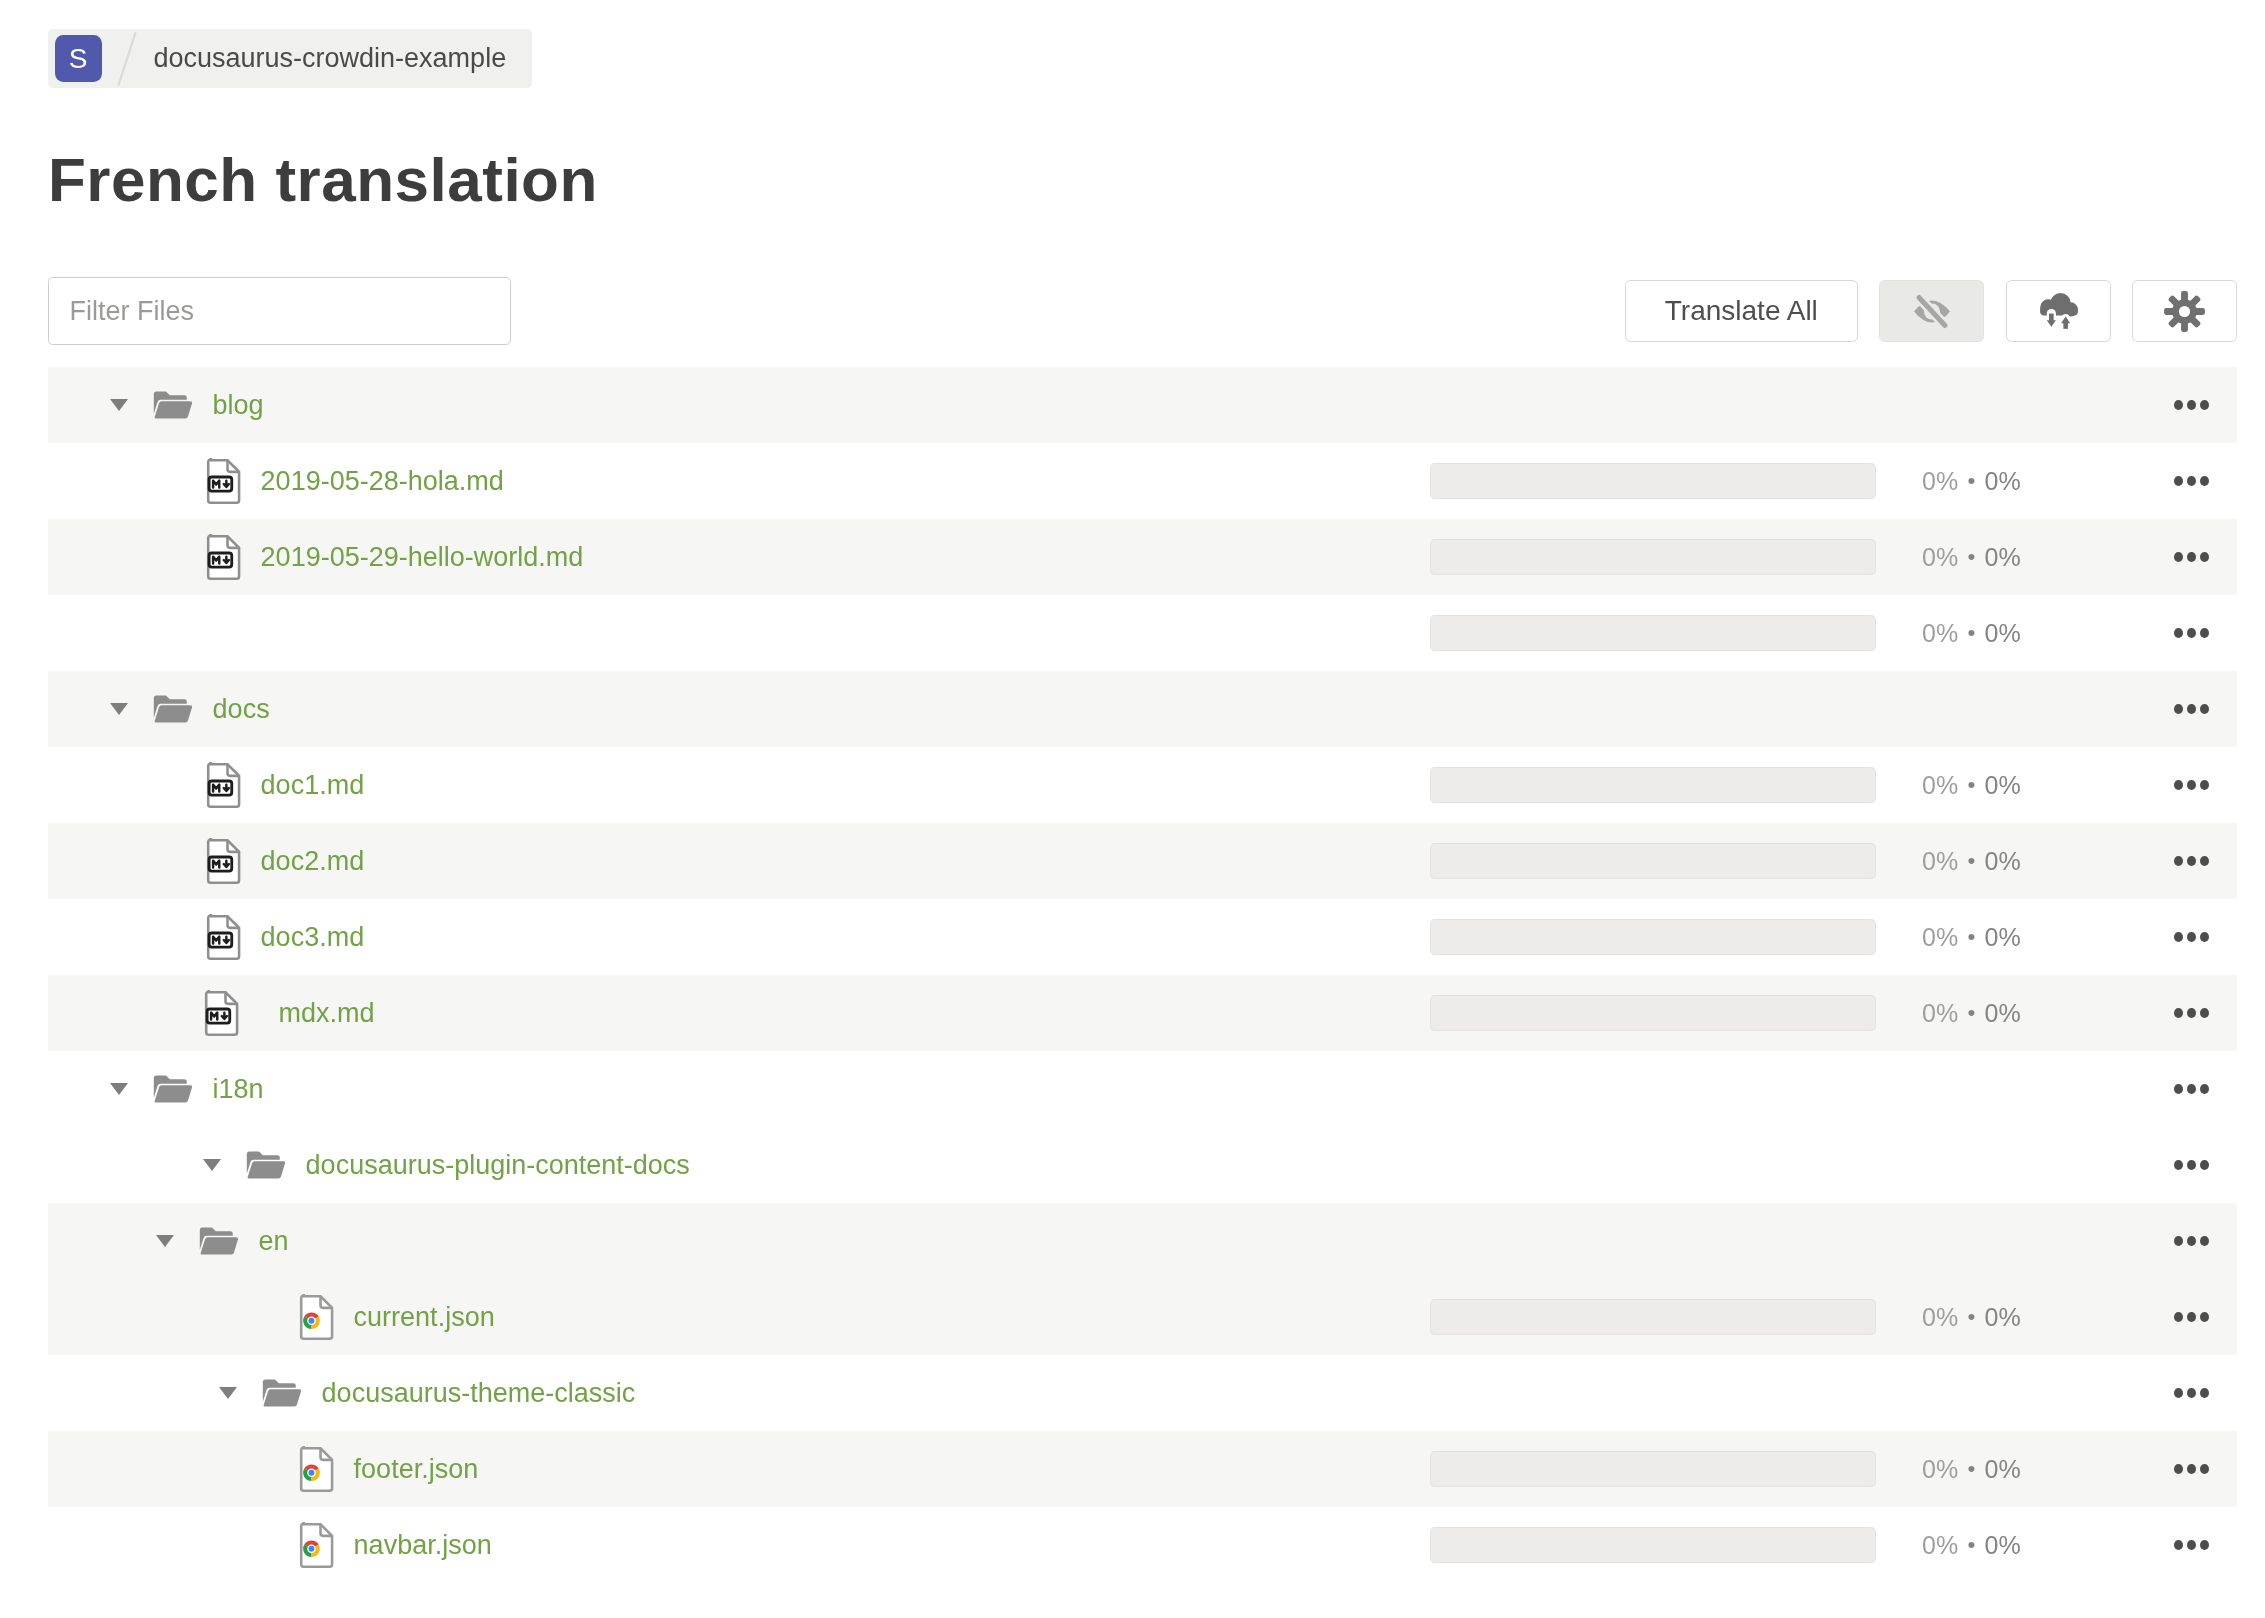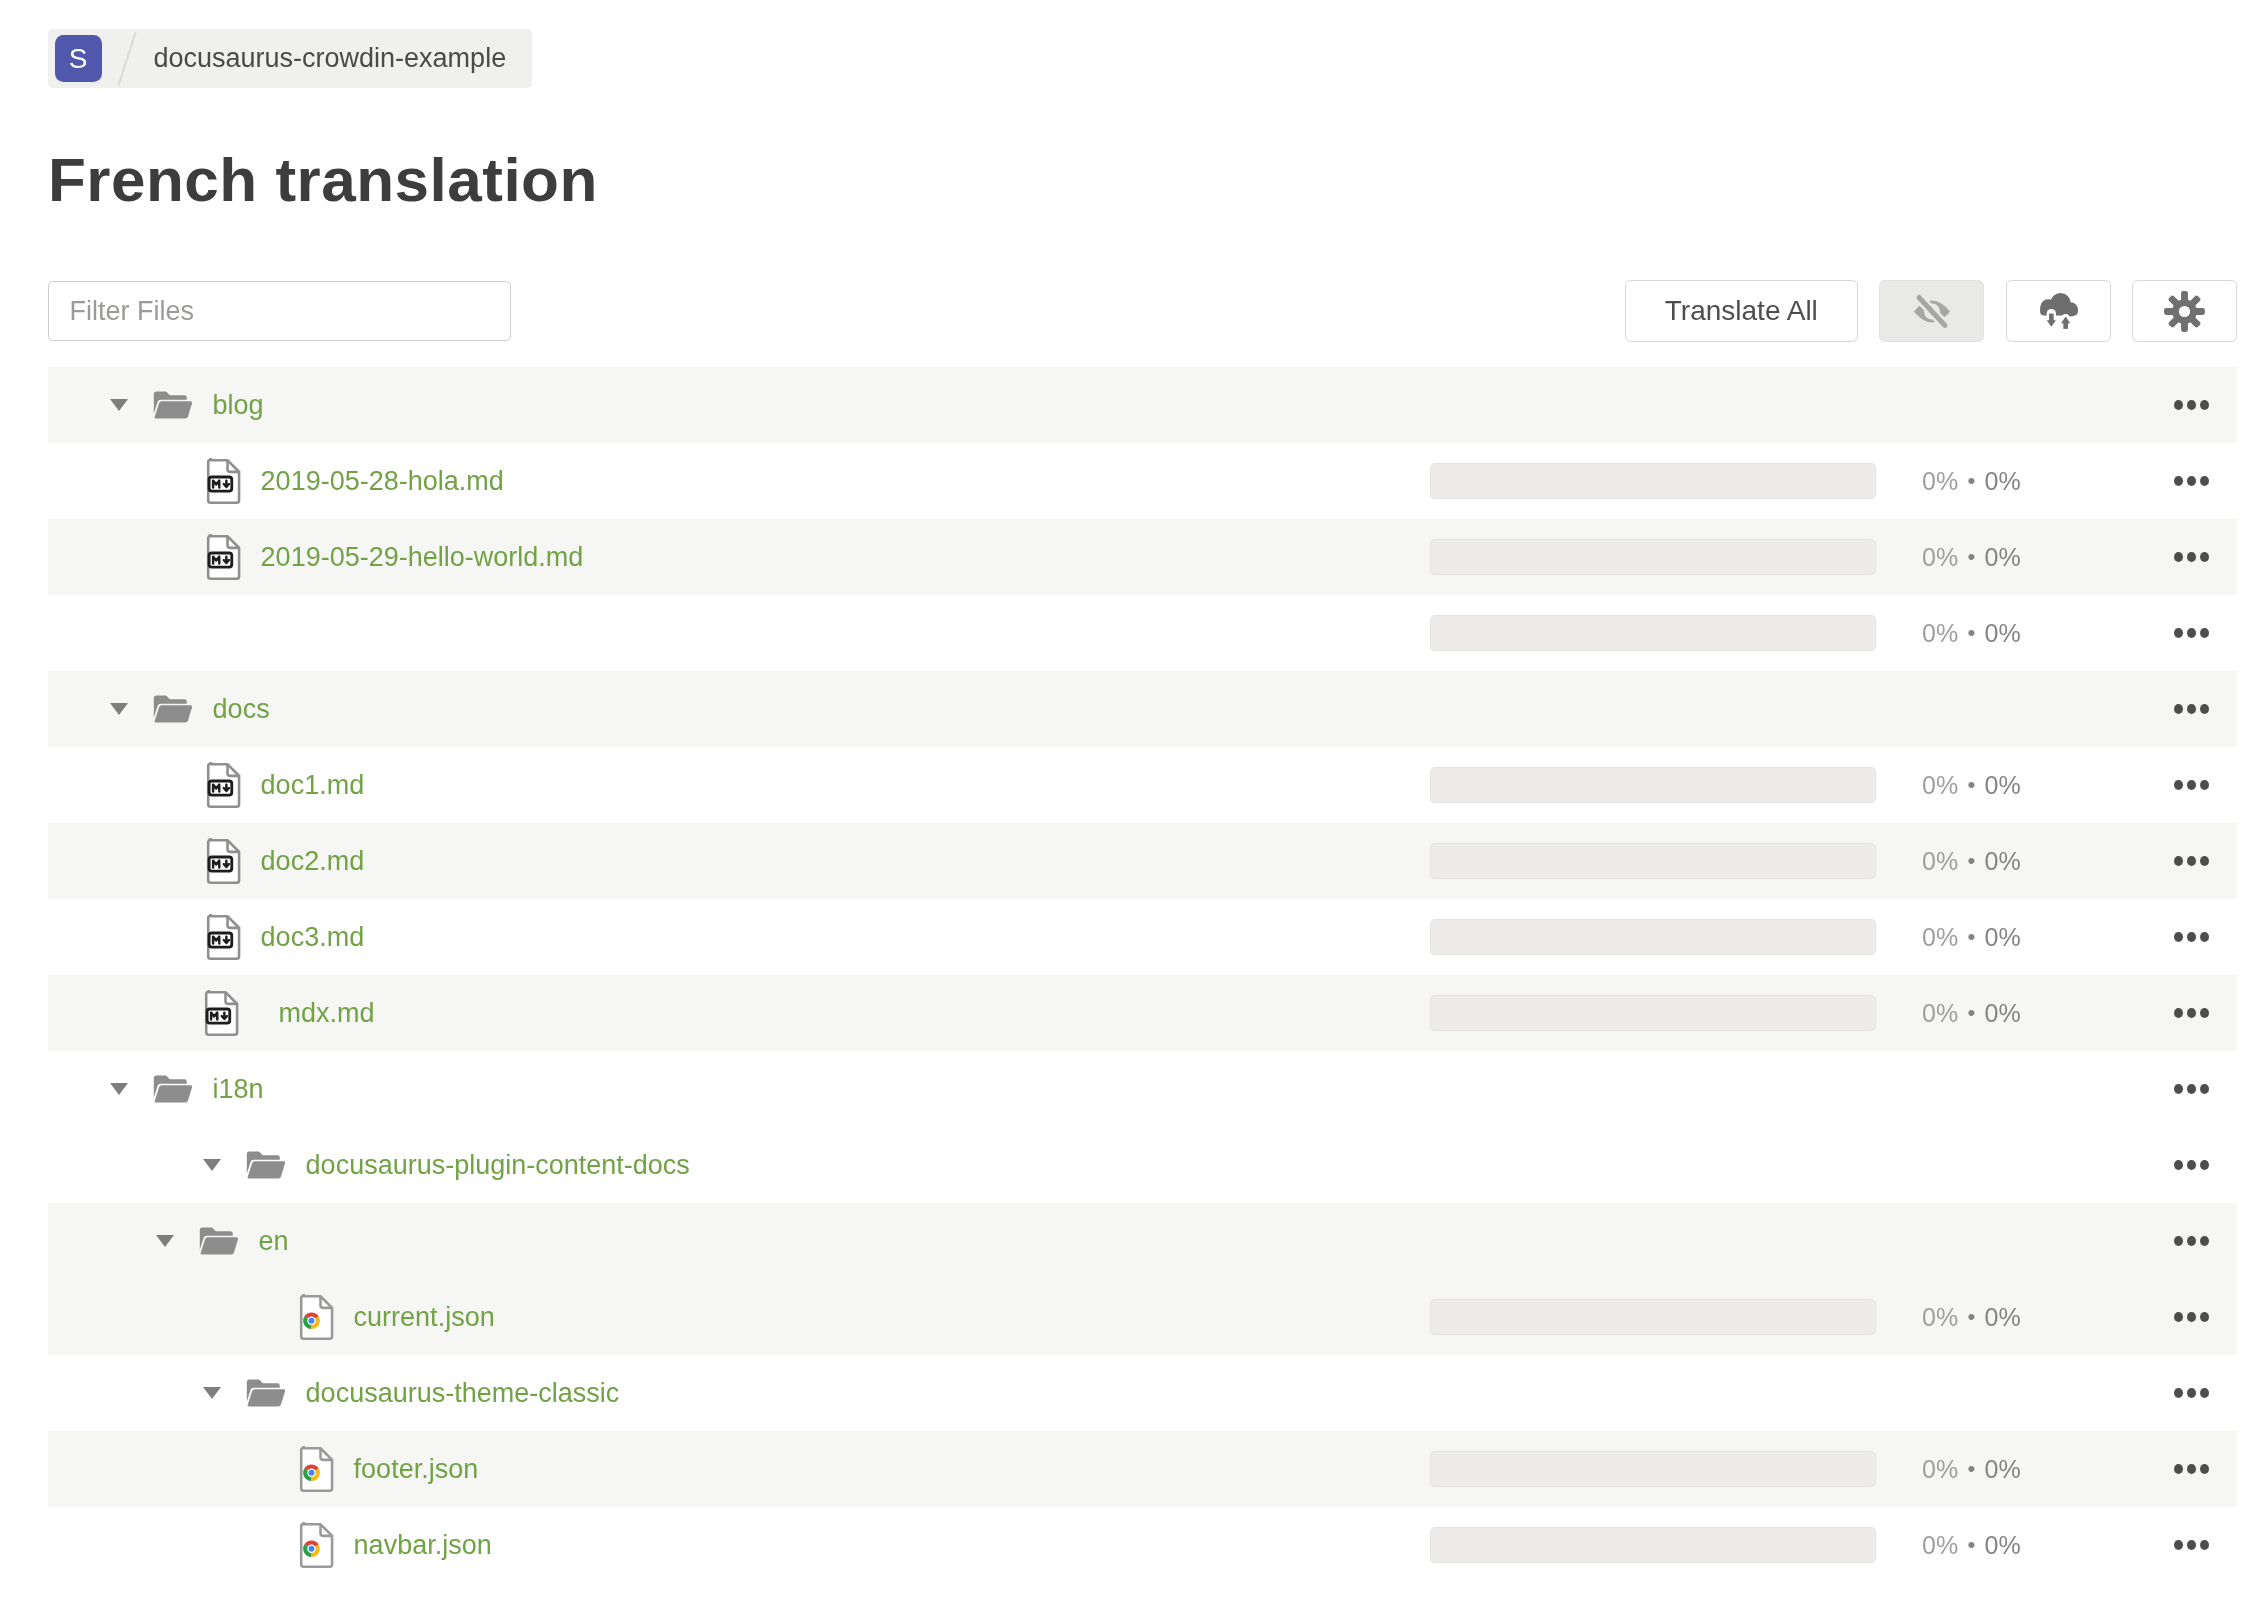--- a/index.html
+++ b/index.html
@@ -15,21 +15,21 @@
     margin: 0 5.6px 0 24px; }
   .crumb-text { font-size: 27px; color: #4a4a4a; margin-left: 20.5px; }
 
   
   .title { margin: 54px 0 0 48px; font-size: 62px; font-weight: 700; color: #3d3d3d;
     line-height: 75px; letter-spacing: 0.5px; }
 
   
   .toolbar { margin: 63px 28px 0 48px; display: flex; align-items: center;
     justify-content: space-between; height: 62px; }
-  .filter { width: 463px; height: 60px; border: 0.9px solid #cfcecc; border-radius: 4.7px;
+  .filter { width: 463px; height: 68px; border: 0.9px solid #cfcecc; border-radius: 4.7px;
     padding: 0 20.5px; font-size: 27px; color: #555; outline: none;
     font-family: "Liberation Sans", sans-serif; }
   .filter::placeholder { color: #9a9a98; }
   .toolbar-right { display: flex; gap: 21.4px; }
   .btn { height: 62px; background: #fff; border: 0.9px solid #d8d7d5; border-radius: 5.6px;
     cursor: pointer; display: flex; align-items: center; justify-content: center;
     font-family: "Liberation Sans", sans-serif; }
   .btn-text { padding: 0 39px; font-size: 28px; color: #4e4e4e; }
   .btn-icon { width: 105px; }
   .btn-icon.active { background: #e9e9e7; border-color: #e3e2e0; }
@@ -434,21 +434,21 @@
         </div>
         <div class="row-menu">
           <span class="ellipsis">
             <span class="dot"></span>
             <span class="dot"></span>
             <span class="dot"></span>
           </span>
         </div>
       </div>
       <div class="row">
-        <div class="name-group" style="left: 155px; justify-content: flex-end;">
+        <div class="name-group" style="left: 171px; justify-content: flex-end;">
           <span class="expander"></span>
           <span class="tree-icon">
             <svg width="41" height="34" viewBox="0 0 24 20">
               <path d="M1 16.5 L1 3.5 Q1 2 2.5 2 L8.2 2 L10.4 4.2 L19 4.2 Q20.4 4.2 20.4 5.6 L20.4 6.9 L5.1 6.9 Q3.6 6.9 3.2 8.3 L1 15.2 Z" fill="#8d8d8d"></path>
               <path d="M2.3 18 Q1.2 18 1.5 17 L4.1 8.9 Q4.5 7.8 5.6 7.8 L22.5 7.8 Q23.8 7.8 23.5 8.9 L21.1 16.8 Q20.7 18 19.6 18 Z" fill="#8d8d8d"></path>
             </svg>
           </span>
           <a class="node-label">docusaurus-theme-classic</a>
         </div>
         <div class="row-menu">

